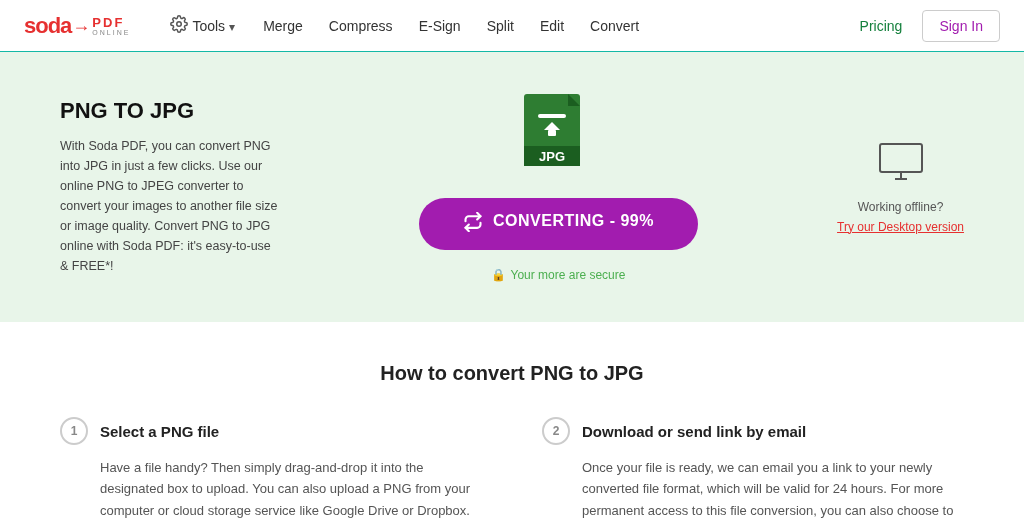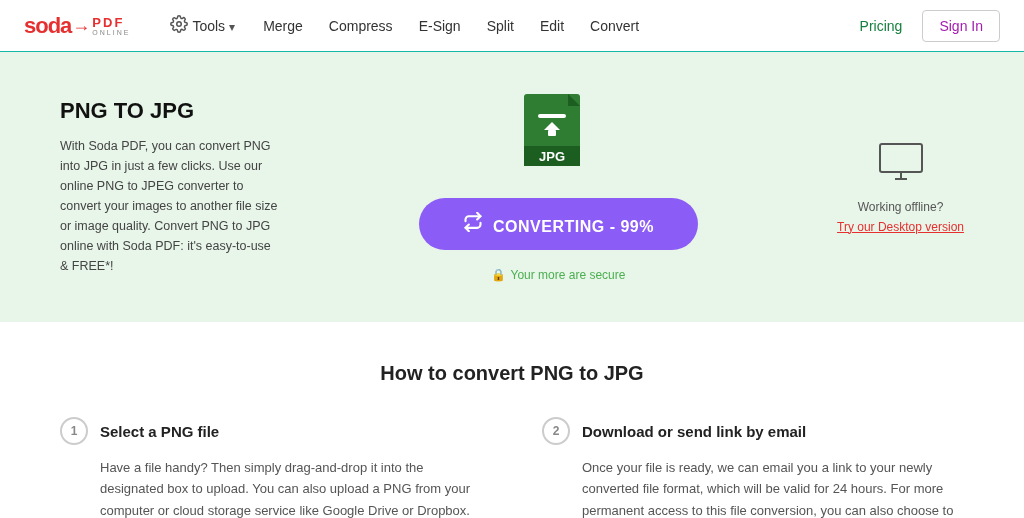--- a/index.html
+++ b/index.html
@@ -129,30 +129,30 @@
     .file-icon {
       width: 74px;
       height: 88px;
       position: relative;
     }
     .file-icon svg {
       width: 74px;
       height: 88px;
     }
     .convert-btn {
-      background: #8b5cf6;
+      background: #a21caf;
       color: #fff;
       border: none;
       border-radius: 30px;
       padding: 14px 44px;
       font-size: 16px;
       font-weight: 700;
       cursor: pointer;
       display: flex;
-      align-items: flex-end;
+      align-items: flex-start;
       gap: 10px;
       letter-spacing: 0.5px;
       min-width: 220px;
       justify-content: center;
     }
     .secure-label {
       font-size: 12px;
       color: #4caf50;
       display: flex;
       align-items: center;

